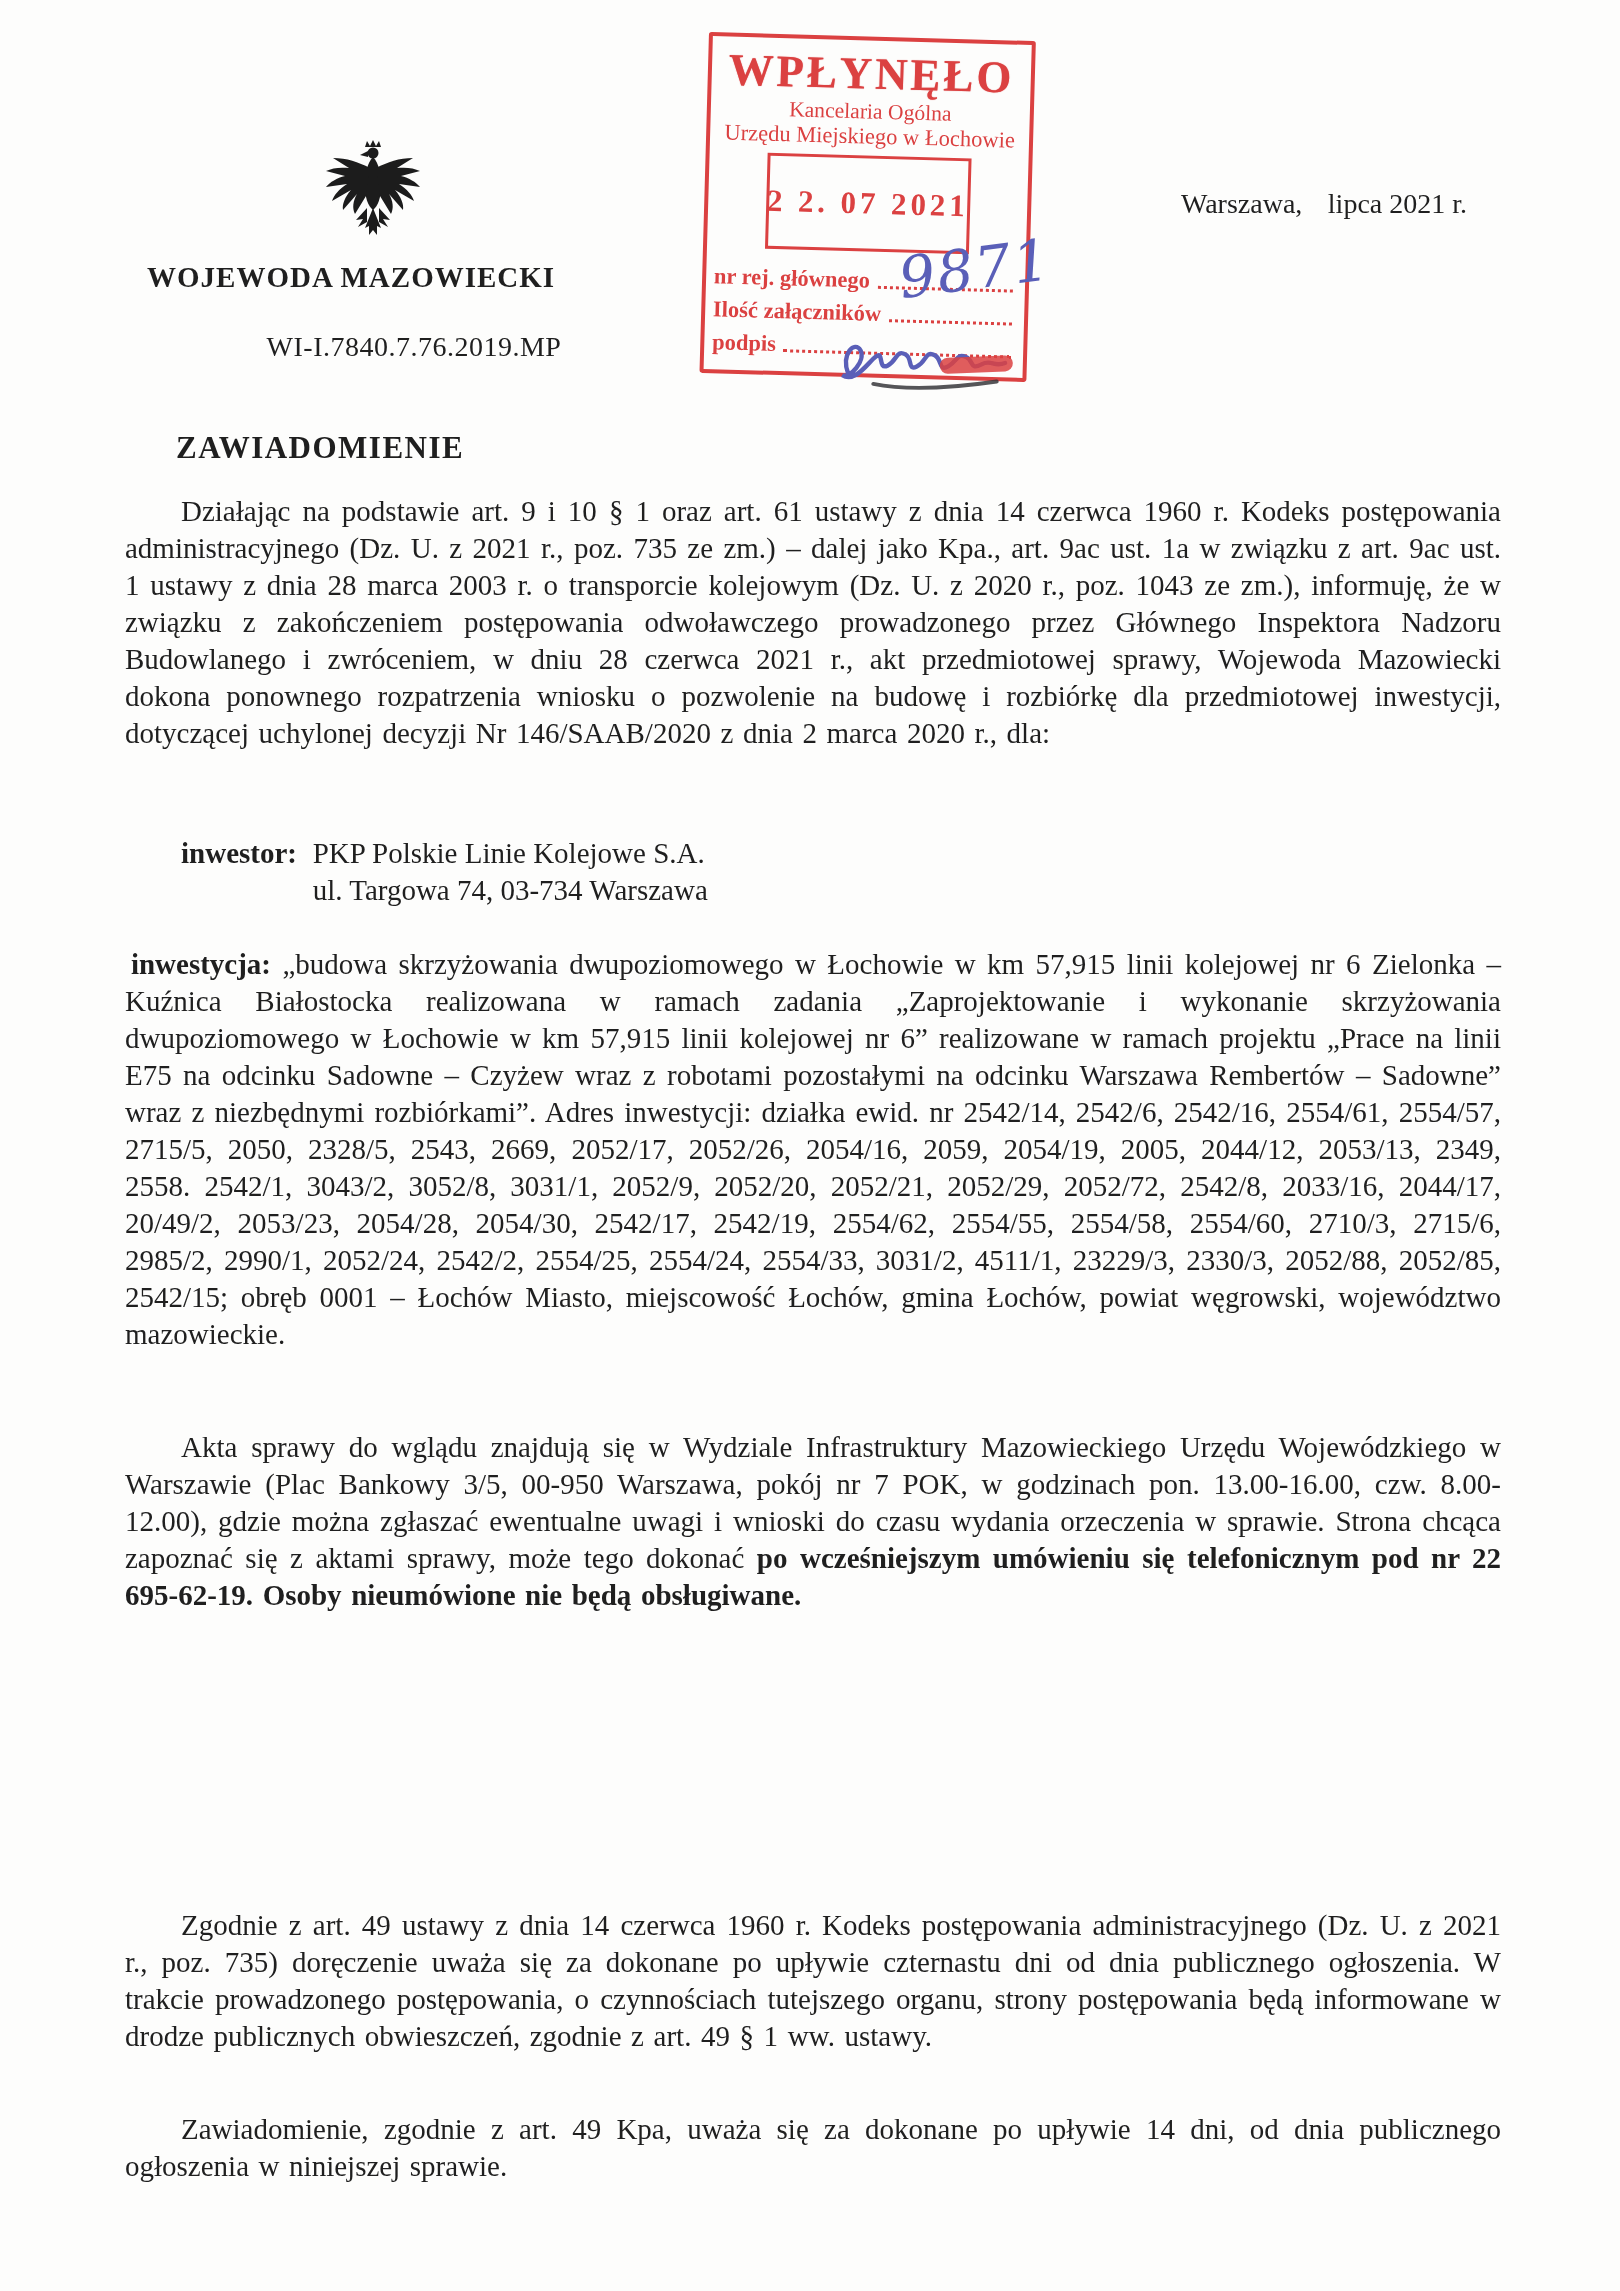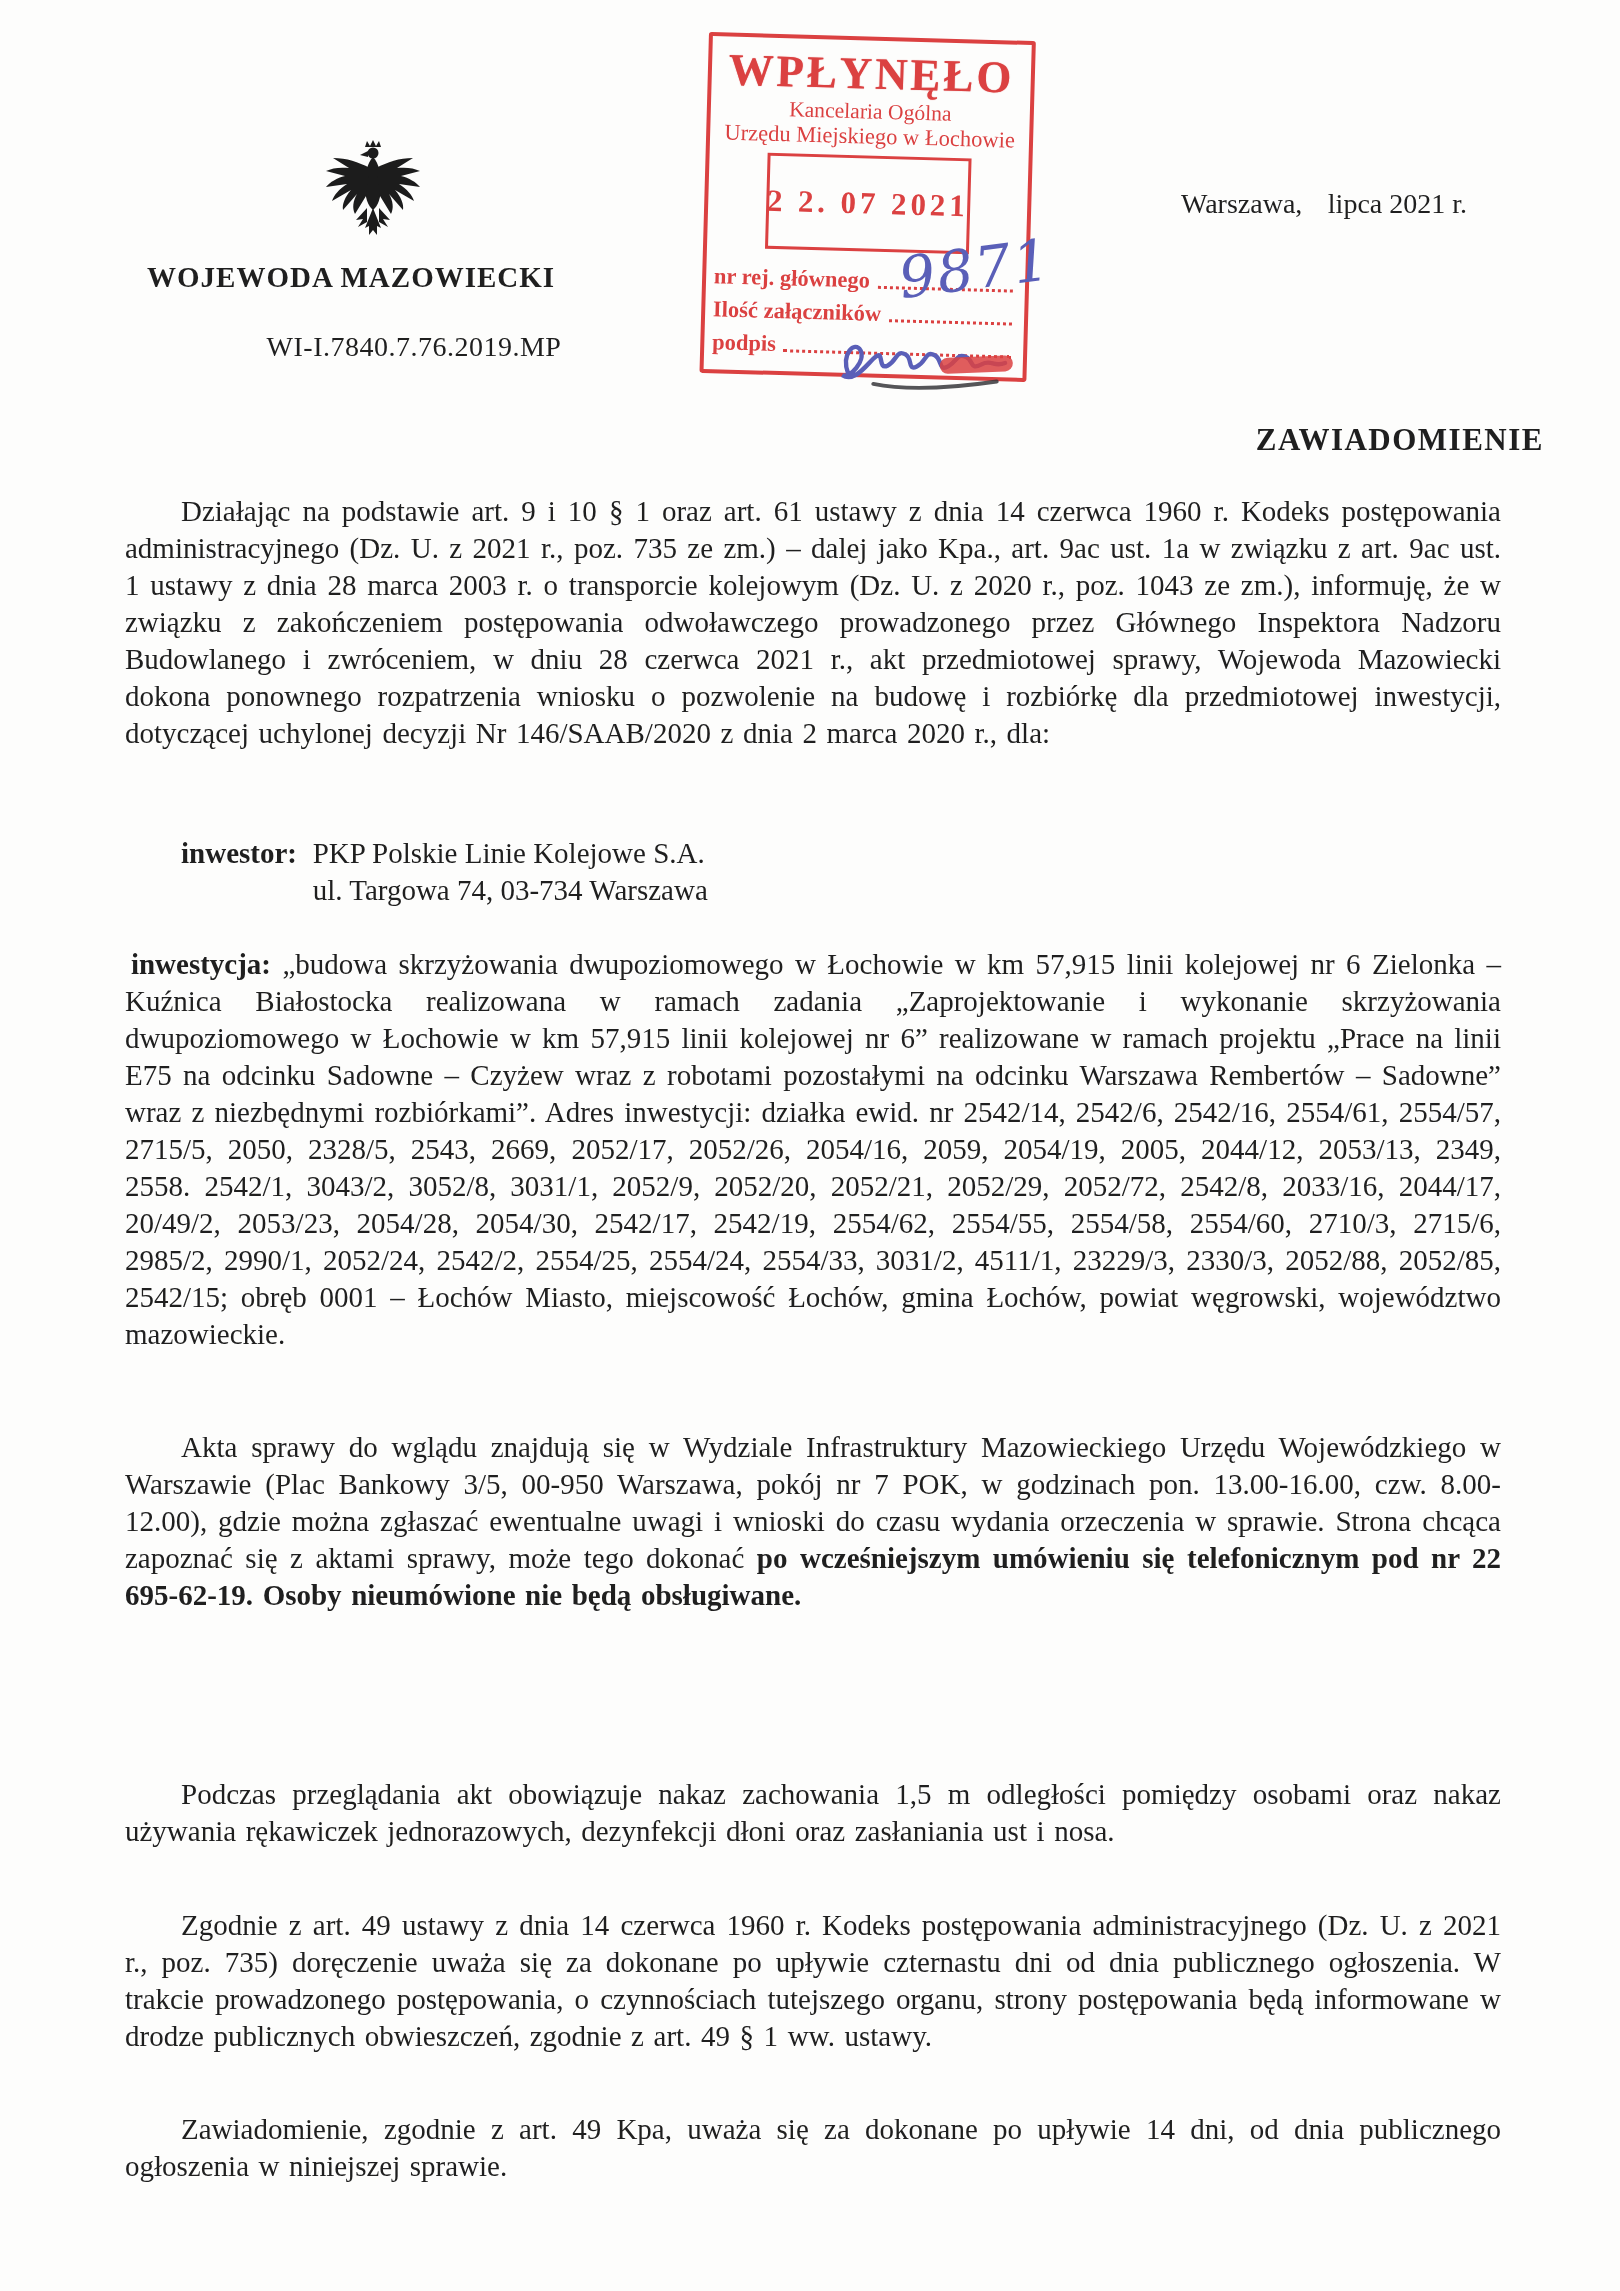--- a/index.html
+++ b/index.html
@@ -49,22 +49,22 @@
     font-family:"DejaVu Serif",serif; font-style:italic; font-size:57px;
     transform:rotate(-9deg); letter-spacing:2px;
   }
   .signature-svg{position:absolute; left:125px; top:294px; width:186px; height:65px;}
   .stamp-blob{
     position:absolute; right:9.8px; bottom:3.9px; width:73px; height:15.7px;
     background:#d93636; border-radius:7.8px; transform:rotate(-4deg); opacity:.85;
   }
   
   .title{
-    position:absolute; left:160px; top:414px; width:1376px; margin:8px;
-    text-align:right; font-size:31px; font-weight:bold; letter-spacing:1.5px;
+    position:absolute; left:160px; top:414px; width:1376px; margin:16px;
+    text-align:left; font-size:31px; font-weight:bold; letter-spacing:1.5px;
   }
   .para{
     position:absolute; left:125px; width:1376px; margin:0;
     font-size:29px; line-height:37px; text-align:justify; word-spacing:0.08em;
   }
   .indent{text-indent:56px;margin-top:6px;}
   .p-legal{top:487px;}
   .investor-block{
     position:absolute; left:181px; top:835px; display:flex; gap:15.7px;
     font-size:29px; line-height:37px;
@@ -142,20 +142,19 @@
       <div>PKP Polskie Linie Kolejowe S.A.</div>
       <div>ul. Targowa 74, 03-734 Warszawa</div>
     </span>
   </div>
 
   <p class="para p-investment"><span class="label">inwestycja:</span><span> „budowa skrzyżowania dwupoziomowego w Łochowie w km 57,915 linii kolejowej nr 6 Zielonka – Kuźnica Białostocka realizowana w ramach zadania „Zaprojektowanie i wykonanie skrzyżowania dwupoziomowego w Łochowie w km 57,915 linii kolejowej nr 6”  realizowane w ramach projektu „Prace na linii E75 na odcinku Sadowne – Czyżew wraz z robotami pozostałymi na odcinku Warszawa Rembertów – Sadowne” wraz z niezbędnymi rozbiórkami”. Adres inwestycji: działka ewid. nr 2542/14, 2542/6, 2542/16, 2554/61, 2554/57, 2715/5, 2050, 2328/5, 2543, 2669, 2052/17, 2052/26, 2054/16, 2059, 2054/19, 2005, 2044/12, 2053/13, 2349, 2558. 2542/1, 3043/2, 3052/8, 3031/1, 2052/9, 2052/20, 2052/21, 2052/29, 2052/72, 2542/8, 2033/16, 2044/17, 20/49/2, 2053/23, 2054/28, 2054/30, 2542/17, 2542/19, 2554/62, 2554/55, 2554/58, 2554/60, 2710/3, 2715/6, 2985/2, 2990/1, 2052/24, 2542/2, 2554/25, 2554/24, 2554/33, 3031/2, 4511/1, 23229/3, 2330/3, 2052/88, 2052/85, 2542/15; obręb 0001 – Łochów Miasto, miejscowość Łochów, gmina Łochów, powiat węgrowski, województwo mazowieckie.</span></p>
 
   <p class="para indent p-case-access"><span>Akta sprawy do wglądu znajdują się w Wydziale Infrastruktury Mazowieckiego Urzędu Wojewódzkiego w Warszawie (Plac Bankowy 3/5, 00-950 Warszawa, pokój nr 7 POK, w godzinach pon. 13.00-16.00, czw. 8.00-12.00), gdzie można zgłaszać ewentualne uwagi i wnioski do czasu wydania orzeczenia w sprawie. Strona chcąca zapoznać się z aktami sprawy, może tego dokonać </span><b>po wcześniejszym umówieniu się telefonicznym pod nr 22 695-62-19. Osoby nieumówione nie będą obsługiwane.</b></p>
 
 
-  <p class="para indent p-covid"><span>Podczas przeglądania akt obowiązuje nakaz zachowania 1,5 m odległości pomiędzy osobami oraz nakaz używania rękawiczek jednorazowych, dezynfekcji dłoni oraz zasłaniania ust i nosa.</span></p>
 
   <p class="para indent p-delivery"><span>Zgodnie z art. 49 ustawy z dnia 14 czerwca 1960 r. Kodeks postępowania administracyjnego (Dz. U. z 2021 r., poz. 735) doręczenie uważa się za dokonane po upływie czternastu dni od dnia publicznego ogłoszenia. W trakcie prowadzonego postępowania, o czynnościach tutejszego organu, strony postępowania będą informowane w drodze publicznych obwieszczeń, zgodnie z art. 49 § 1 ww. ustawy.</span></p>
 
   <p class="para indent p-effective"><span>Zawiadomienie, zgodnie z art. 49 Kpa, uważa się za dokonane po upływie 14 dni, od dnia publicznego ogłoszenia w niniejszej sprawie.</span></p>
 
 </div>
 
 
 </body></html>

